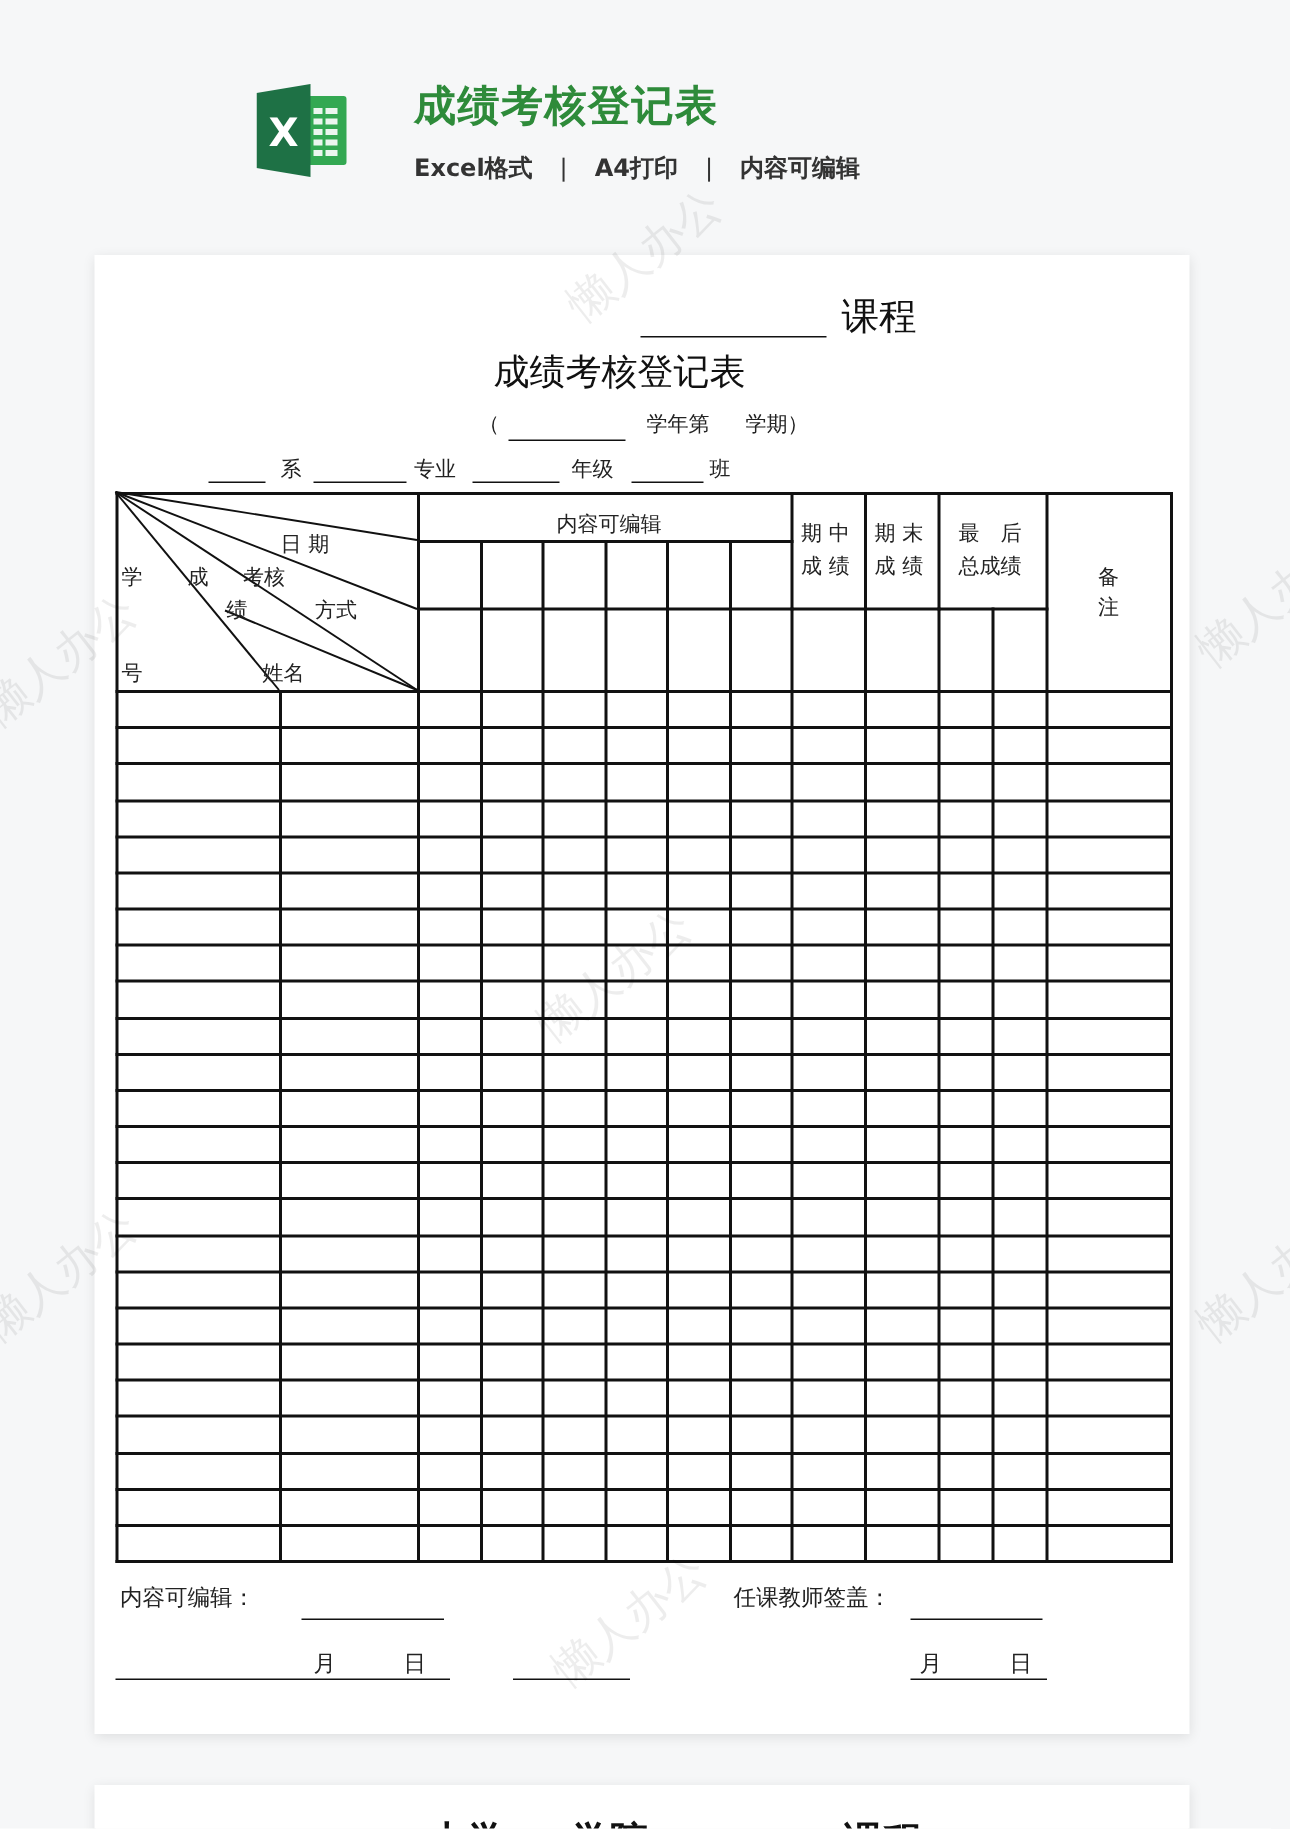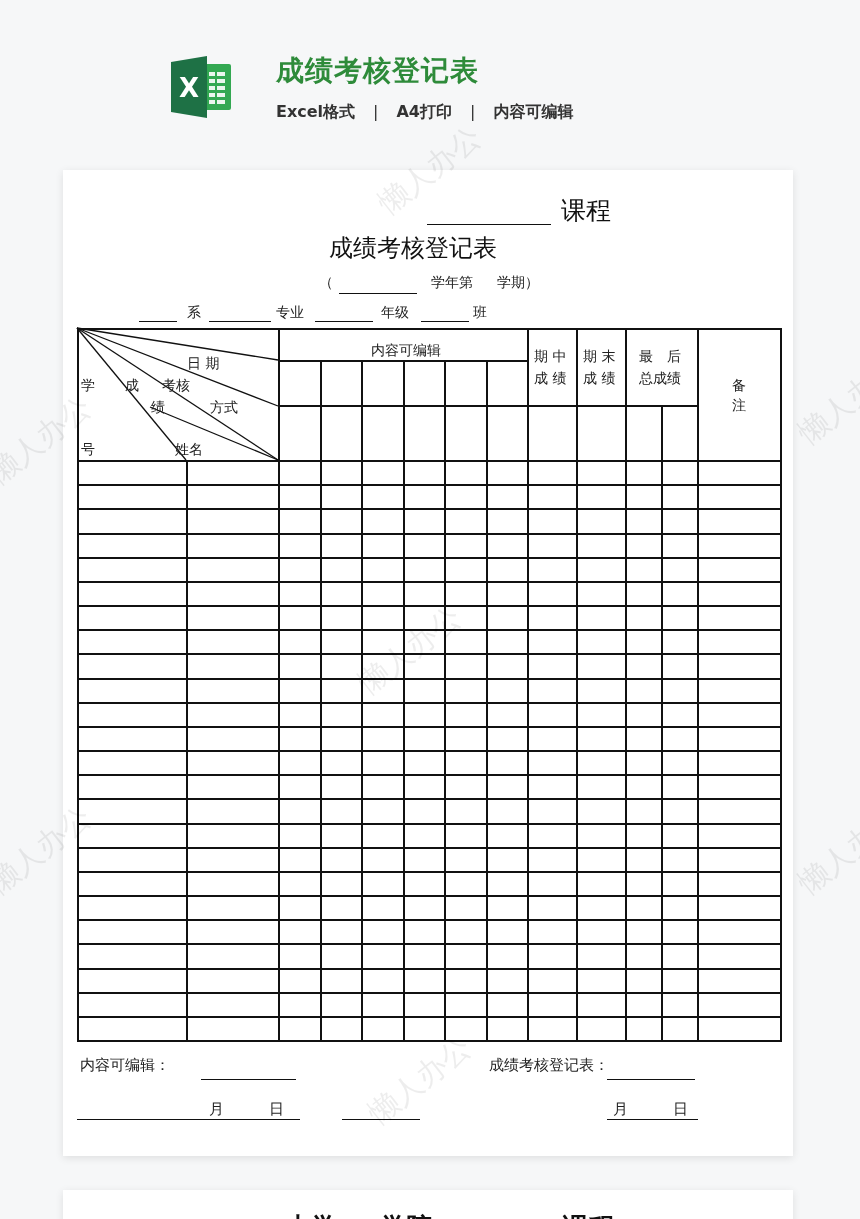--- a/index.html
+++ b/index.html
@@ -527,21 +527,21 @@
           <div style="position: absolute; left: 515px; top: 847.833px; width: 47px; height: 22.1667px;"></div>
           <div style="position: absolute; left: 564px; top: 847.833px; width: 34px; height: 22.1667px;"></div>
           <div style="position: absolute; left: 600px; top: 847.833px; width: 34px; height: 22.1667px;"></div>
           <div style="position: absolute; left: 636px; top: 847.833px; width: 81px; height: 22.1667px;"></div>
         </div>
       </div>
   </div>
 
   <div class="abs" style="left:17px; top:886px; font-size:15px; color:#222;">内容可编辑：</div>
   <div class="uline" style="left:138px; top:909px; width:95px;"></div>
-  <div class="abs" style="left:426px; top:886px; font-size:15px; color:#222;">成绩考核登记表：</div>
+  <div class="abs" style="left:426px; top:886px; font-size:15px; color:#222;">任课教师签盖：</div>
   <div class="uline" style="left:544px; top:909px; width:88px;"></div>
 
   <div class="uline" style="left:14px; top:949px; width:223px; border-top-width:1.6px;"></div>
   <div class="abs" style="left:146px; top:930px; font-size:15px; color:#222;">月</div>
   <div class="abs" style="left:206px; top:930px; font-size:15px; color:#222;">日</div>
   <div class="uline" style="left:279px; top:949px; width:78px;"></div>
 
   <div class="uline" style="left:544px; top:949px; width:91px; border-top-width:1.6px;"></div>
   <div class="abs" style="left:550px; top:930px; font-size:15px; color:#222;">月</div>
   <div class="abs" style="left:610px; top:930px; font-size:15px; color:#222;">日</div>

